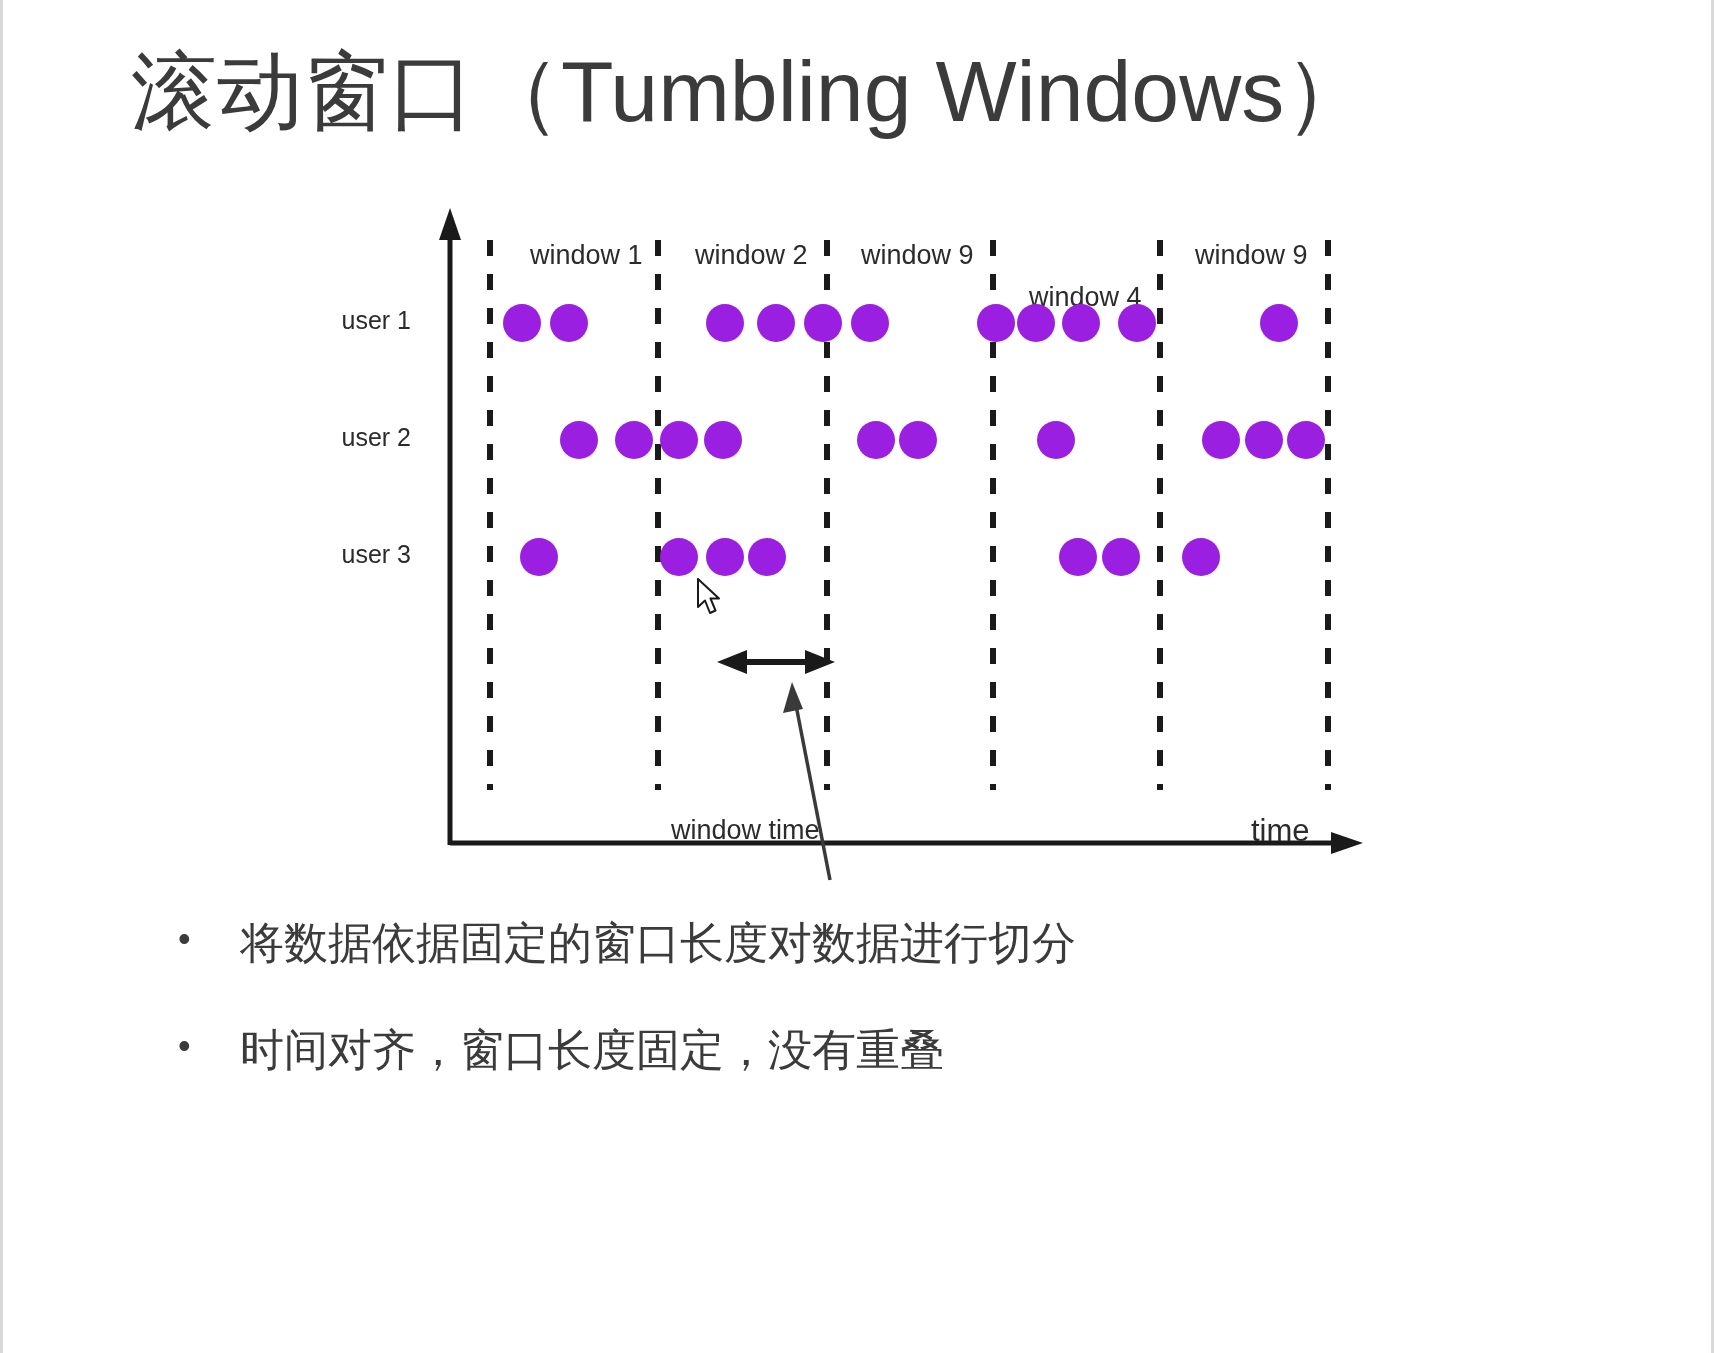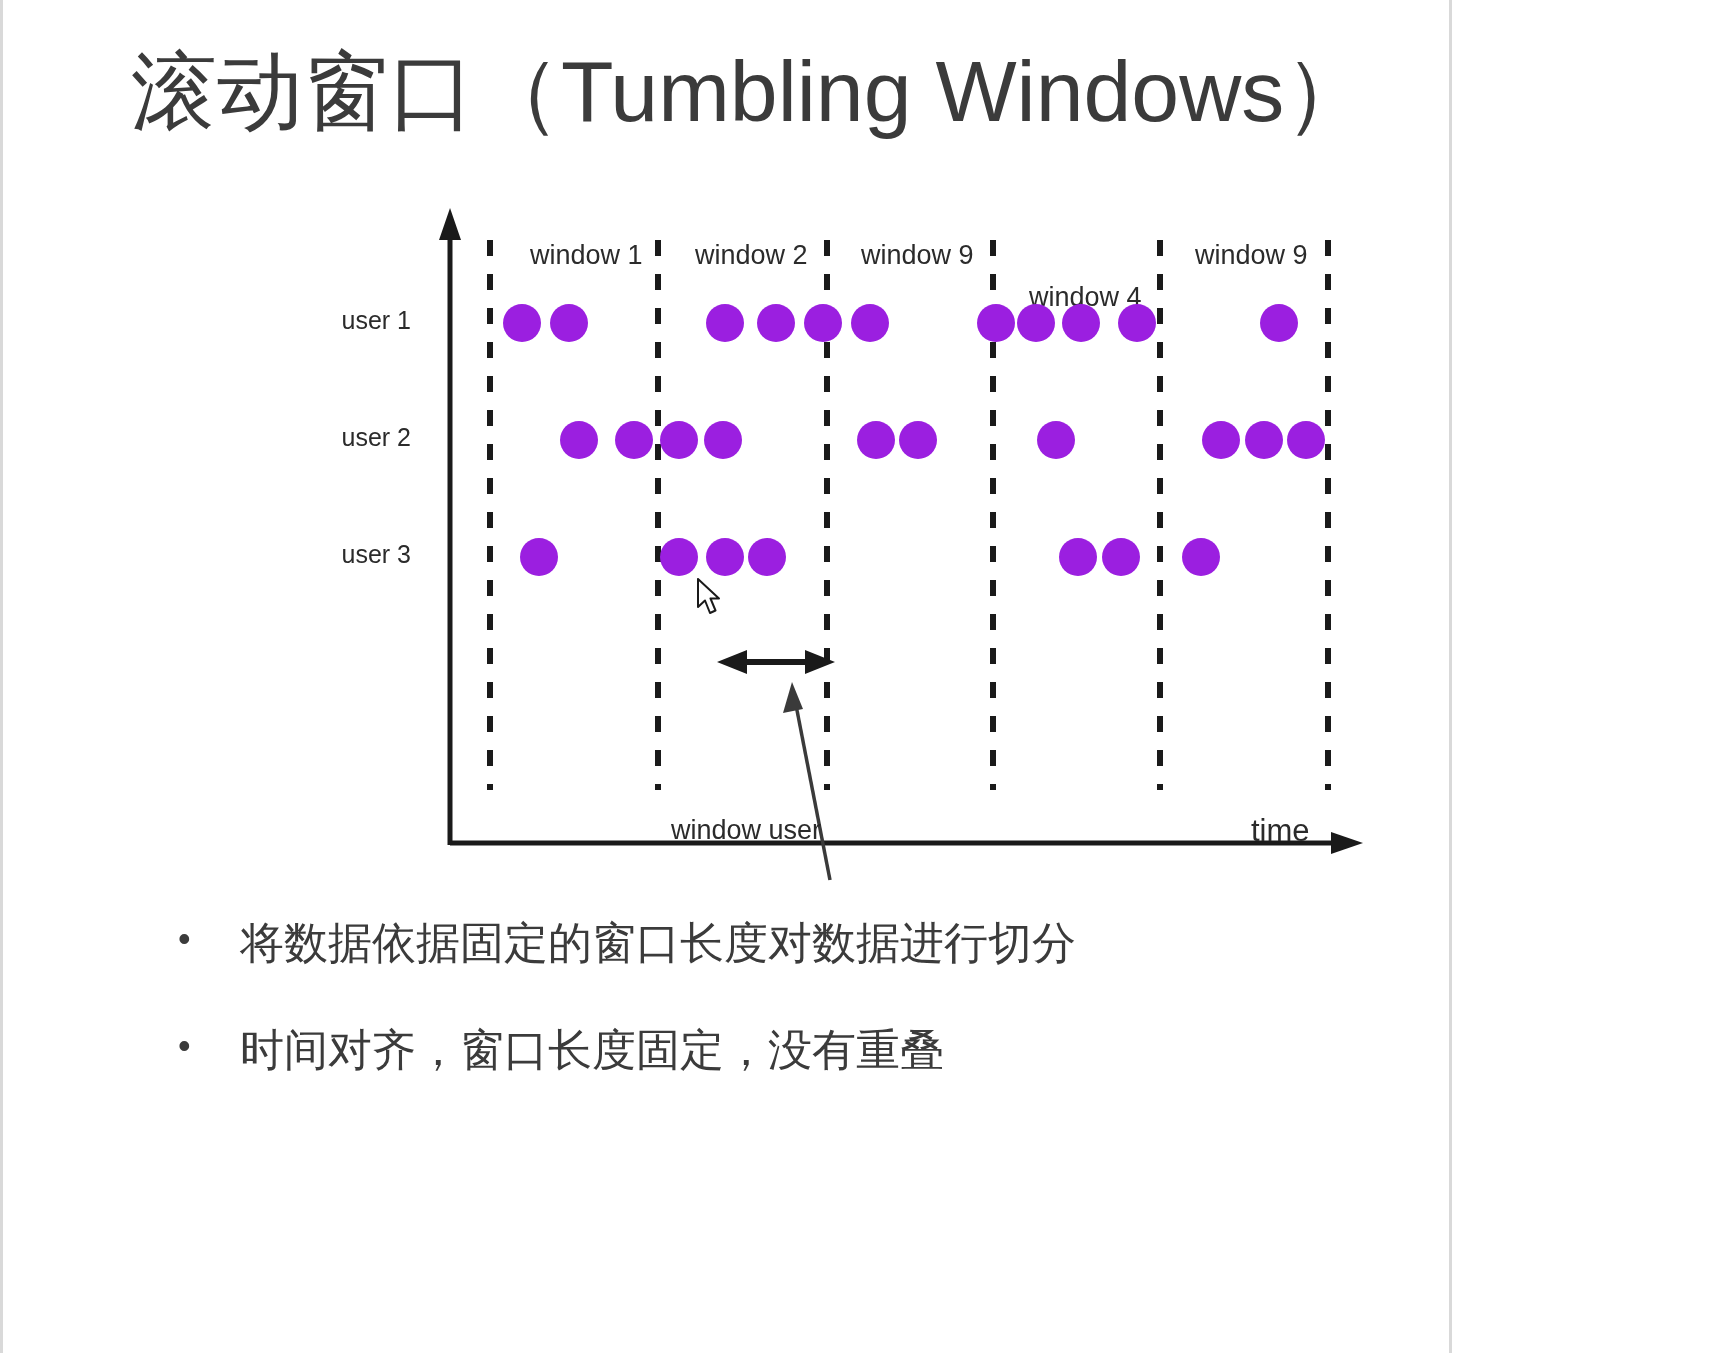--- a/index.html
+++ b/index.html
@@ -13,21 +13,21 @@
     position: relative;
     font-family: "Liberation Sans", "DejaVu Sans", sans-serif;
     color: #2e2e2e;
     overflow: hidden;
   }
 
   
   #slide {
     position: absolute;
     left: 0; top: 0;
-    width: 1452px; height: 1353px;
+    width: 1714px; height: 1353px;
     background: #fff;
     border-left: 3px solid #d9d9d9;
     border-right: 3px solid #d9d9d9;
   }
 
   
   #title {
     position: absolute;
     left: 128px; top: 42px;
     font-size: 86px;
@@ -166,21 +166,21 @@
     <div class="win-label" style="left:858px; top:240px;">window 9</div>
     <div class="win-label" style="left:1026px; top:240px;margin-top:42px;">window 4</div>
     <div class="win-label" style="left:1192px; top:240px;">window 9</div>
 
     <div class="user-label" style="left:258px; top:306px; width:150px;">user 1</div>
     <div class="user-label" style="left:258px; top:423px; width:150px;">user 2</div>
     <div class="user-label" style="left:258px; top:540px; width:150px;">user 3</div>
 
     <div class="axis-label" style="left:1248px; top:813px;">time</div>
 
-    <div class="size-label" style="left:668px; top:815px;">window user</div>
+    <div class="size-label" style="left:668px; top:815px;">window time</div>
 
     <div id="dot-layer" style="position:absolute; left:0; top:0; width:1714px; height:960px;">
         <div class="dot" style="left: 500px; top: 304px; width: 38px; height: 38px; background: rgb(155, 31, 224);"></div>
         <div class="dot" style="left: 547px; top: 304px; width: 38px; height: 38px; background: rgb(155, 31, 224);"></div>
         <div class="dot" style="left: 703px; top: 304px; width: 38px; height: 38px; background: rgb(155, 31, 224);"></div>
         <div class="dot" style="left: 754px; top: 304px; width: 38px; height: 38px; background: rgb(155, 31, 224);"></div>
         <div class="dot" style="left: 801px; top: 304px; width: 38px; height: 38px; background: rgb(155, 31, 224);"></div>
         <div class="dot" style="left: 848px; top: 304px; width: 38px; height: 38px; background: rgb(155, 31, 224);"></div>
         <div class="dot" style="left: 974px; top: 304px; width: 38px; height: 38px; background: rgb(155, 31, 224);"></div>
         <div class="dot" style="left: 1014px; top: 304px; width: 38px; height: 38px; background: rgb(155, 31, 224);"></div>

